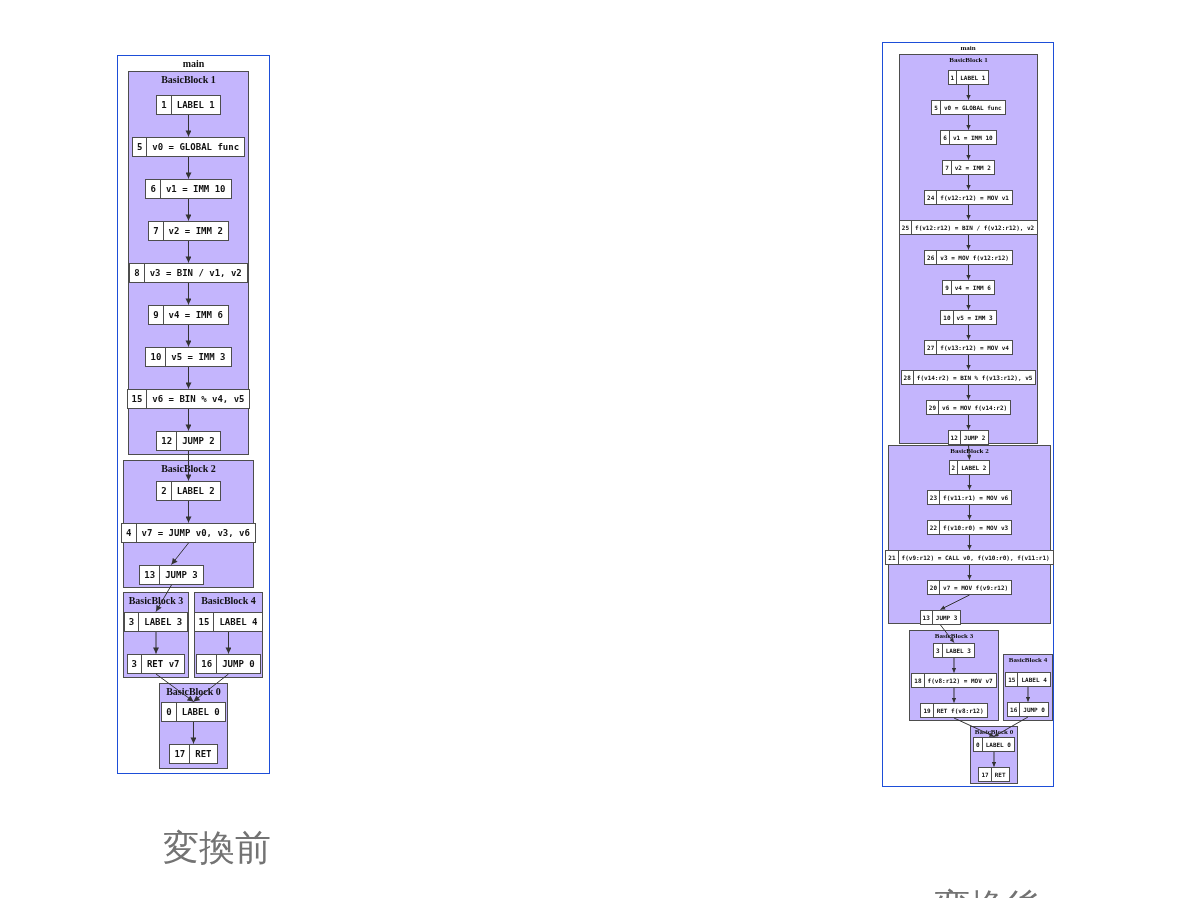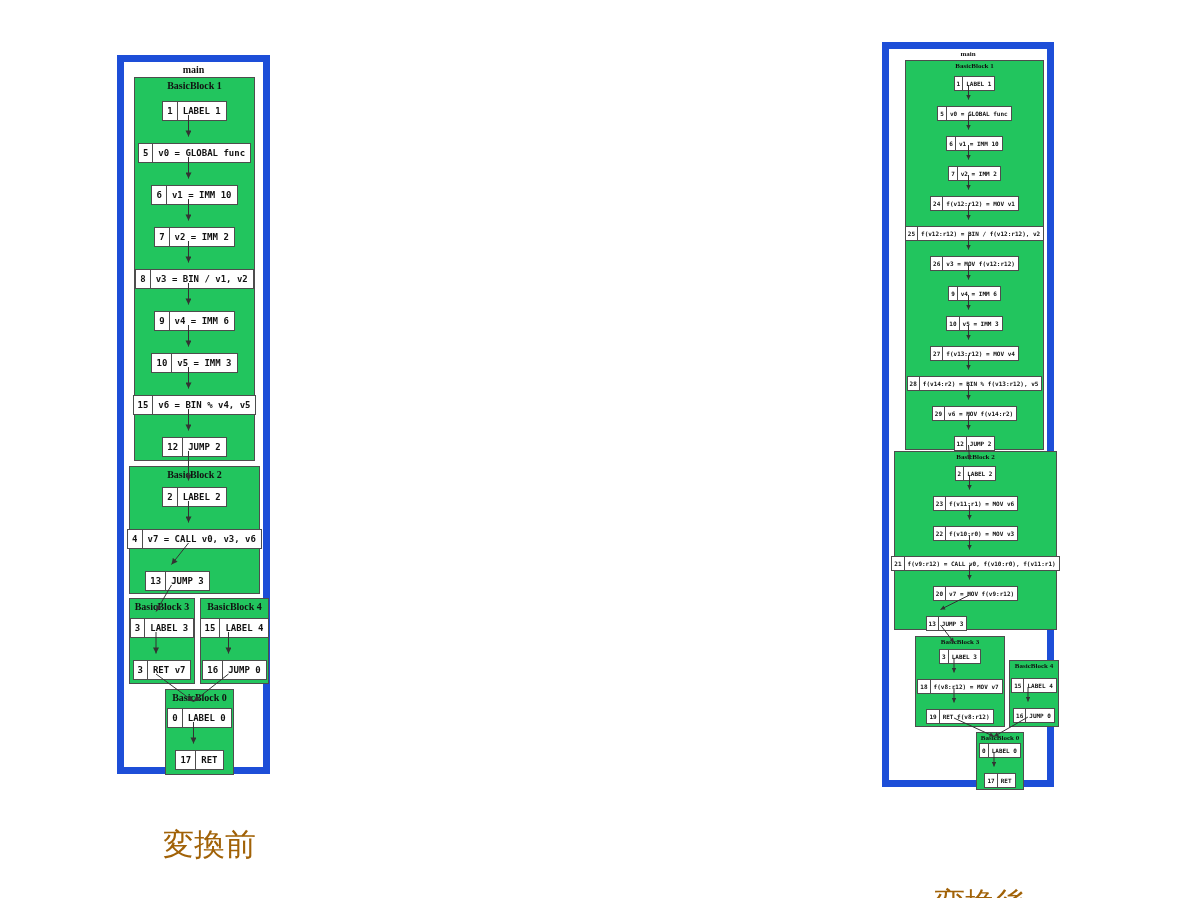--- a/index.html
+++ b/index.html
@@ -1,37 +1,37 @@
 <!DOCTYPE html>
 <html><head>
 <meta charset="utf-8">
 <style>
   html,body { margin:0; padding:0; overflow:hidden; }
   body {
     width:1200px; height:898px; position:relative; background:#ffffff;
     font-family:"DejaVu Sans Mono", monospace; color:#111;
   }
   .diagram {
-    position:absolute; border:7px solid #1d4ed8; background:#fff; box-sizing:border-box;
+    position:absolute; border:1px solid #1d4ed8; background:#fff; box-sizing:border-box;
   }
   .d-left  { left:117px; top:55px;  width:153px; height:719px; }
   .d-right { left:882px; top:42px;  width:172px; height:745px; }
 
   .diagram-title, .bb-title {
     position:absolute; left:0; right:0; text-align:center;
     font-family:"Liberation Serif","DejaVu Serif",serif; font-weight:bold;
     white-space:nowrap; color:#111;
   }
   .d-left  .diagram-title { top:2px; font-size:10px; }
   .d-right .diagram-title { top:1px; font-size:7px;  }
   .d-left  .bb-title { top:2px; font-size:10px; }
   .d-right .bb-title { top:1px; font-size:7px;  }
 
   .bb {
-    position:absolute; border:1px solid #4d4d4d; background:#22c55e; box-sizing:border-box;
+    position:absolute; border:1px solid #4d4d4d; background:#c4b5fd; box-sizing:border-box;
     display:flex; flex-direction:column; align-items:center; overflow:visible;
   }
   .d-left  .bb { gap:22px; }
   .d-right .bb { gap:15px; }
 
   .node {
     display:inline-flex; align-items:stretch; flex:0 0 auto;
     border:1px solid #4d4d4d; background:#fff; box-sizing:border-box;
     white-space:nowrap; font-weight:bold; color:#111;
   }
@@ -43,21 +43,21 @@
   .d-left  .node .txt { padding:0 5px; }
   .d-right .node .idx { padding:0 2px; }
   .d-right .node .txt { padding:0 3px; }
 
   
   .d-left  [data-name="basic-block-2"] .node:last-child { transform:translateX(-17px); }
   .d-right [data-name="basic-block-2"] .node:last-child { transform:translateX(-29px); }
 
   .caption {
     position:absolute; font-family:Liberation Sans, sans-serif;
-    font-size:31px; color:#a16207; white-space:nowrap;
+    font-size:36px; color:#737373; white-space:nowrap;
   }
   #caption-left  { left:163px; top:824px; }
   #caption-right { left:934px; top:883px; }
 
   #edge-layer { position:absolute; left:0; top:0; pointer-events:none; }
   #edge-layer line { stroke:#333333; stroke-width:1; }
 </style>
 </head>
 <body>
 
@@ -103,21 +103,21 @@
       </div>
     </div>
   <div class="bb" style="left:5px;top:404px;width:131px;height:128px;padding-top:20px" data-name="basic-block-2">
     <div class="bb-title" data-name="basic-block-title">BasicBlock 2</div>
   <div class="node" data-name="instruction-node">
         <span class="idx" data-name="instruction-id">2</span>
         <span class="txt" data-name="instruction-text">LABEL 2</span>
       </div>
       <div class="node" data-name="instruction-node">
         <span class="idx" data-name="instruction-id">4</span>
-        <span class="txt" data-name="instruction-text">v7 = CALL v0, v3, v6</span>
+        <span class="txt" data-name="instruction-text">v7 = JUMP v0, v3, v6</span>
       </div>
       <div class="node" data-name="instruction-node">
         <span class="idx" data-name="instruction-id">13</span>
         <span class="txt" data-name="instruction-text">JUMP 3</span>
       </div>
     </div>
   <div class="bb" style="left:5px;top:536px;width:66px;height:86px;padding-top:19px" data-name="basic-block-3">
     <div class="bb-title" data-name="basic-block-title">BasicBlock 3</div>
   <div class="node" data-name="instruction-node">
         <span class="idx" data-name="instruction-id">3</span>

